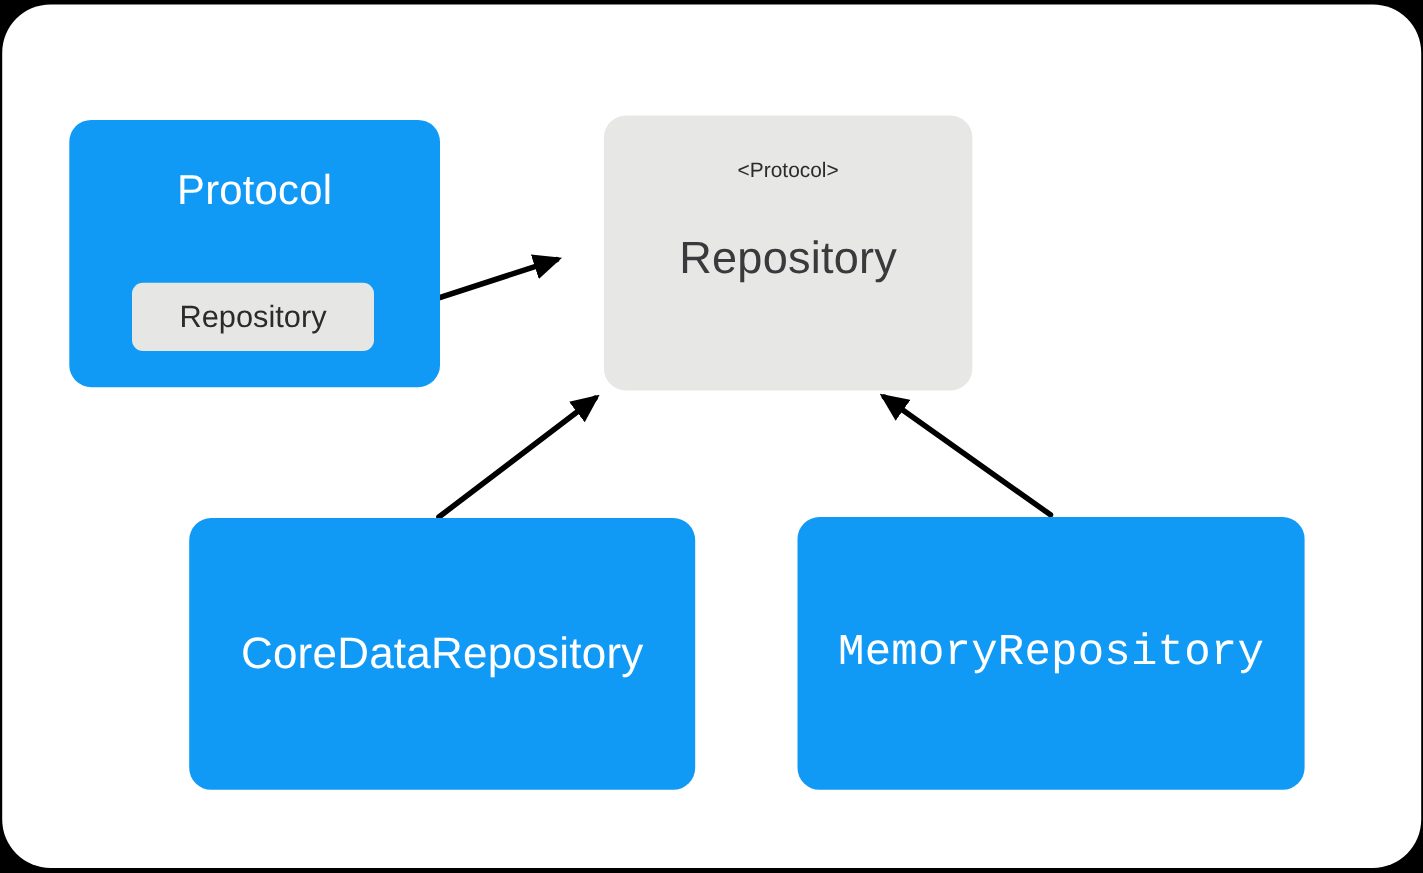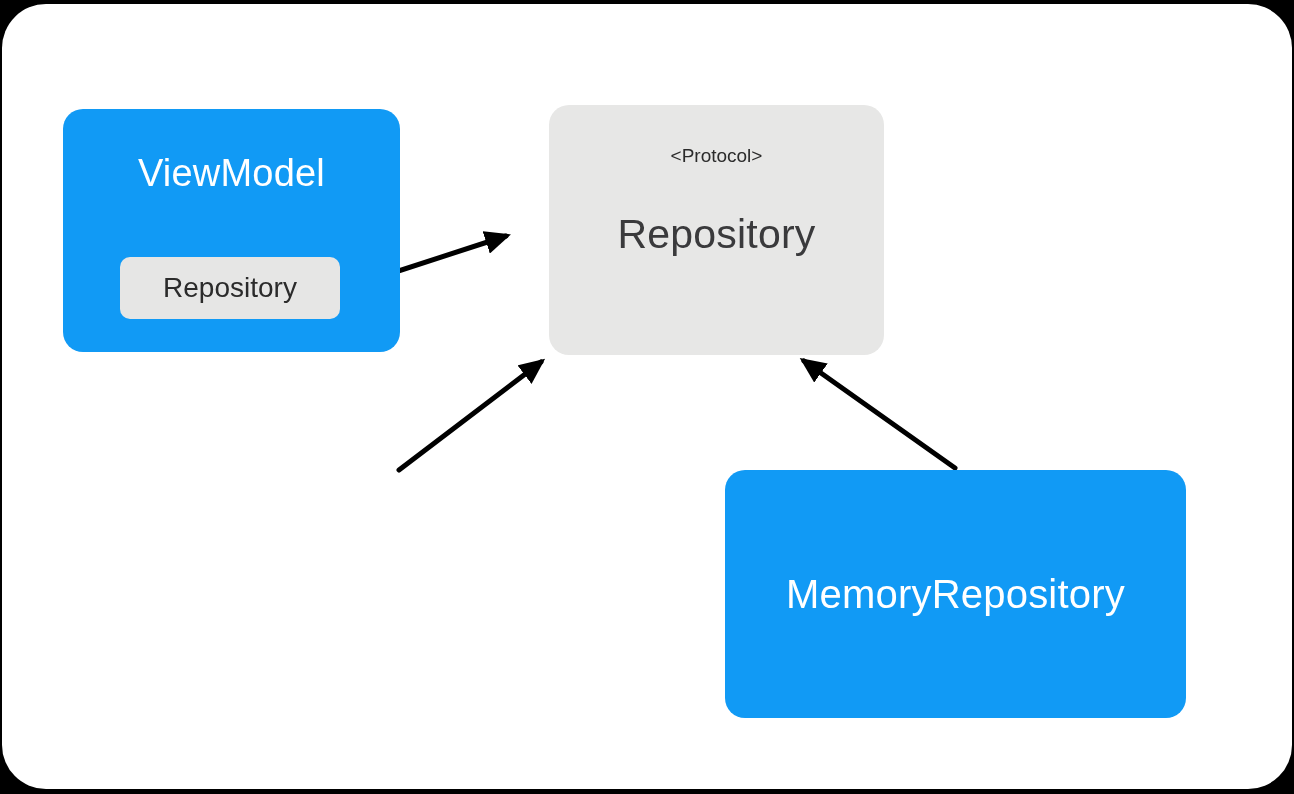--- a/index.html
+++ b/index.html
@@ -107,20 +107,21 @@
     justify-content: center;
   }
   .node-memory {
     left: 725px;
     top: 470px;
     width: 461px;
     height: 248px;
     display: flex;
     align-items: center;
     justify-content: center;
+    font-family: Liberation Mono, monospace;
   }
   .impl-title {
     font-size: 40px;
     font-weight: 500;
     letter-spacing: 0.2px;
   }
 </style>
 </head>
 <body>
 
@@ -132,28 +133,31 @@
       <marker id="arrowhead" viewBox="0 0 10 9" markerWidth="5.2" markerHeight="4.7" refX="8" refY="4.5" orient="auto" markerUnits="strokeWidth">
         <path d="M0,0 L10,4.5 L0,9 Z" fill="#000000"></path>
       </marker>
     </defs>
     <line x1="343" y1="289" x2="506" y2="236" stroke="#000000" stroke-width="5" stroke-linecap="round" marker-end="url(#arrowhead)"></line>
     <line x1="399" y1="470" x2="541" y2="362" stroke="#000000" stroke-width="5" stroke-linecap="round" marker-end="url(#arrowhead)"></line>
     <line x1="955" y1="468" x2="804" y2="361" stroke="#000000" stroke-width="5" stroke-linecap="round" marker-end="url(#arrowhead)"></line>
   </svg>
 
   <div class="node blue node-viewmodel">
-    <div class="vm-title">ViewModel</div>
+    <div class="vm-title">Protocol</div>
     <div class="chip">
       <span>Repository</span>
     </div>
   </div>
 
   <div class="node gray node-protocol">
     <div class="stereotype">&lt;Protocol&gt;</div>
     <div class="proto-title">Repository</div>
   </div>
 
+  <div class="node blue node-coredata">
+    <div class="impl-title">CoreDataRepository</div>
+  </div>
 
   <div class="node blue node-memory">
     <div class="impl-title">MemoryRepository</div>
   </div>
 </div>
 
 </body></html>

